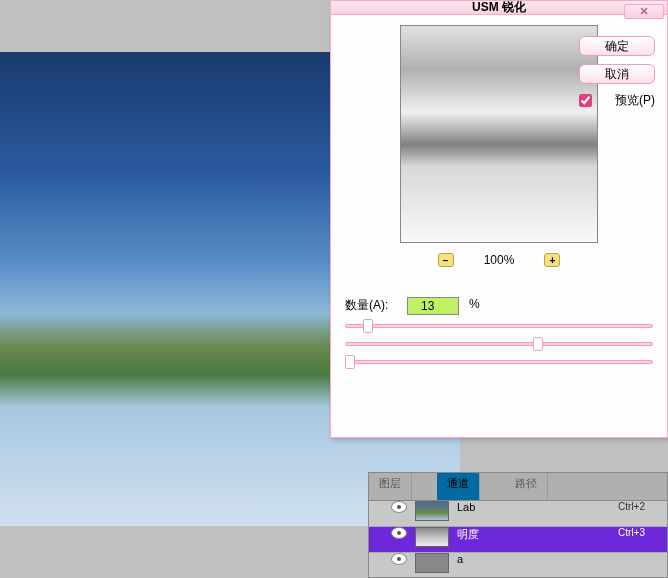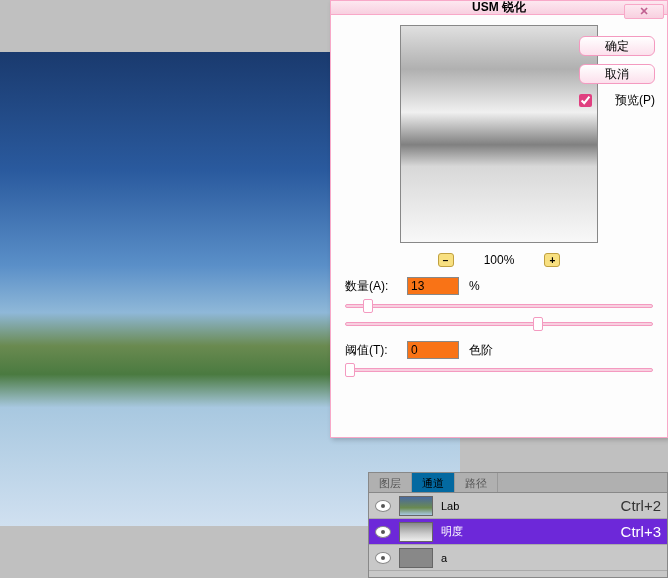--- a/index.html
+++ b/index.html
@@ -50,73 +50,73 @@
 
 .dlg-buttons { position: absolute; right: 12px; top: 35px; width: 76px; }
 .dlg-btn {
   width: 76px; height: 20px; margin-bottom: 8px; border: 1px solid #f49ac0;
   border-radius: 6px; background: linear-gradient(to bottom, #fff, #fce0ec);
   font-size: 12px; text-align: center; line-height: 18px; cursor: pointer;
 }
 .preview-chk { display: flex; align-items: center; gap: 5px; font-size: 12px; margin-top: 6px; justify-content: space-between; }
 .preview-chk input { accent-color: #e04080; }
 
-.param { margin-top: 10px; display: flex; align-items: center; gap: 6px; font-size: 12px; }
+.param { margin-top: 30px; display: flex; align-items: flex-start; gap: 6px; font-size: 12px; }
 .param label { width: 56px; }
 .param input {
-  width: 52px; height: 18px; border: 1px solid #888; background: #f97316;
-  font-size: 12px; padding: 0 3px;
+  width: 52px; height: 18px; border: 1px solid #888; background: #bef264;
+  font-size: 12px; padding: 0 13px;
 }
 .param .unit { margin-left: 4px; }
 .slider {
   margin-top: 4px; position: relative; height: 14px;
 }
 .slider-track {
   position: absolute; top: 5px; left: 0; right: 0; height: 4px;
   background: #f8d0e0; border: 1px solid #f49ac0; border-radius: 2px;
 }
 .slider-thumb {
   position: absolute; top: 0; width: 10px; height: 14px;
   background: #fff; border: 1px solid #f49ac0; border-radius: 2px;
 }
 
 
 .panel {
   position: absolute; left: 368px; top: 472px; width: 300px; height: 106px;
   background: #c8c8c8; border: 1px solid #888; font-size: 11px;
 }
 .panel-tabs {
-  display: flex; height: 20px; background: #b0b0b0; border-bottom: 1px solid #888;
+  display: flex; height: 28px; background: #b0b0b0; border-bottom: 1px solid #888; gap: 25px;
 }
 .panel-tab {
   padding: 3px 10px; color: #555; border-right: 1px solid #999;
 }
 .panel-tab.active { background: #0369a1; color: #000; }
 .ch-row {
-  display: flex; align-items: center; height: 26px; border-bottom: 1px solid #aaa;
-  padding: 0 6px; gap: 8px;
+  display: flex; align-items: flex-start; height: 26px; border-bottom: 1px solid #aaa;
+  padding: 0 22px; gap: 8px;
 }
 .ch-row.selected { background: #6d28d9; color: #fff; }
 .eye {
   width: 16px; height: 12px; border: 1px solid #888; border-radius: 50%;
   background: #fff; position: relative;
 }
 .eye::after {
   content: ''; position: absolute; left: 5px; top: 3px; width: 4px; height: 4px;
   background: #555; border-radius: 50%;
 }
 .thumb {
   width: 34px; height: 20px; border: 1px solid #666;
   background: linear-gradient(to bottom, #4a6a9e 0%, #6a8a50 60%, #a8c8e0 100%);
 }
 .thumb.gray {
   background: linear-gradient(to bottom, #888 0%, #ccc 60%, #eee 100%);
 }
 .ch-name { flex: 1; }
-.ch-short { color: #333; font-size: 15px; }
+.ch-short { color: #333; font-size: 10px; }
 .ch-row.selected .ch-short { color: #fff; }
 </style>
 </head>
 <body>
 
 <div class="bg-image">
   <div class="caption">
   </div>
 </div>
 
@@ -152,25 +152,20 @@
     <div class="slider">
       <div class="slider-track"></div>
       <div class="slider-thumb" style="left:18px"></div>
     </div>
 
     <div class="slider">
       <div class="slider-track"></div>
       <div class="slider-thumb" style="left:188px"></div>
     </div>
 
-    <div class="param">
-      <label>阈值(T):</label>
-      <input value="0" style="">
-      <span class="unit">色阶</span>
-    </div>
     <div class="slider">
       <div class="slider-track"></div>
       <div class="slider-thumb" style="left:0"></div>
     </div>
   </div>
 </div>
 
 <div class="panel">
   <div class="panel-tabs">
     <div class="panel-tab">图层</div>

